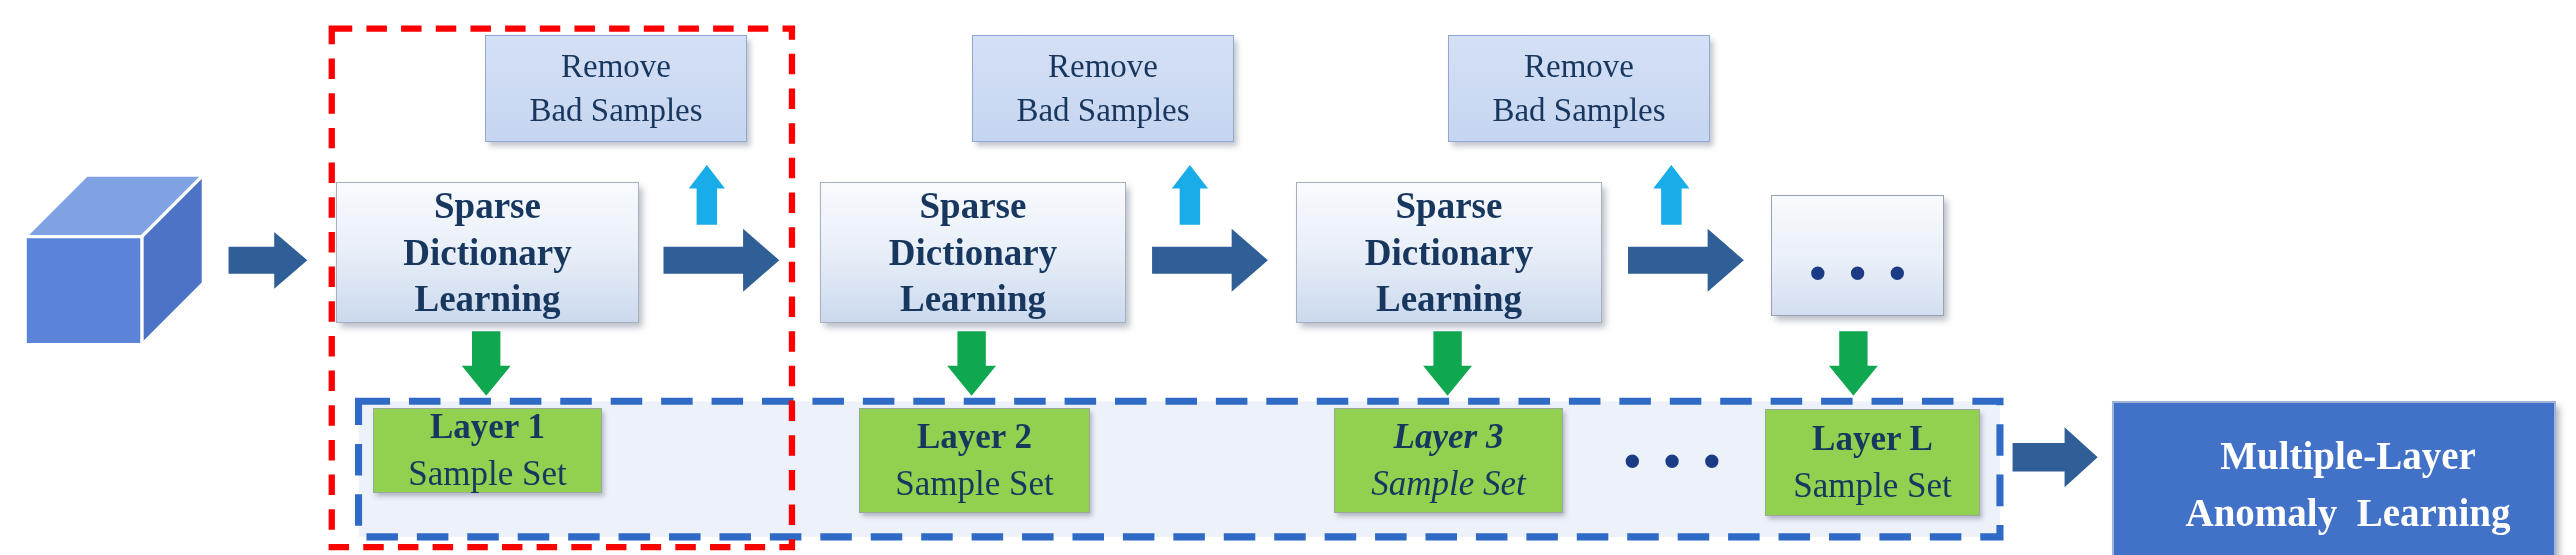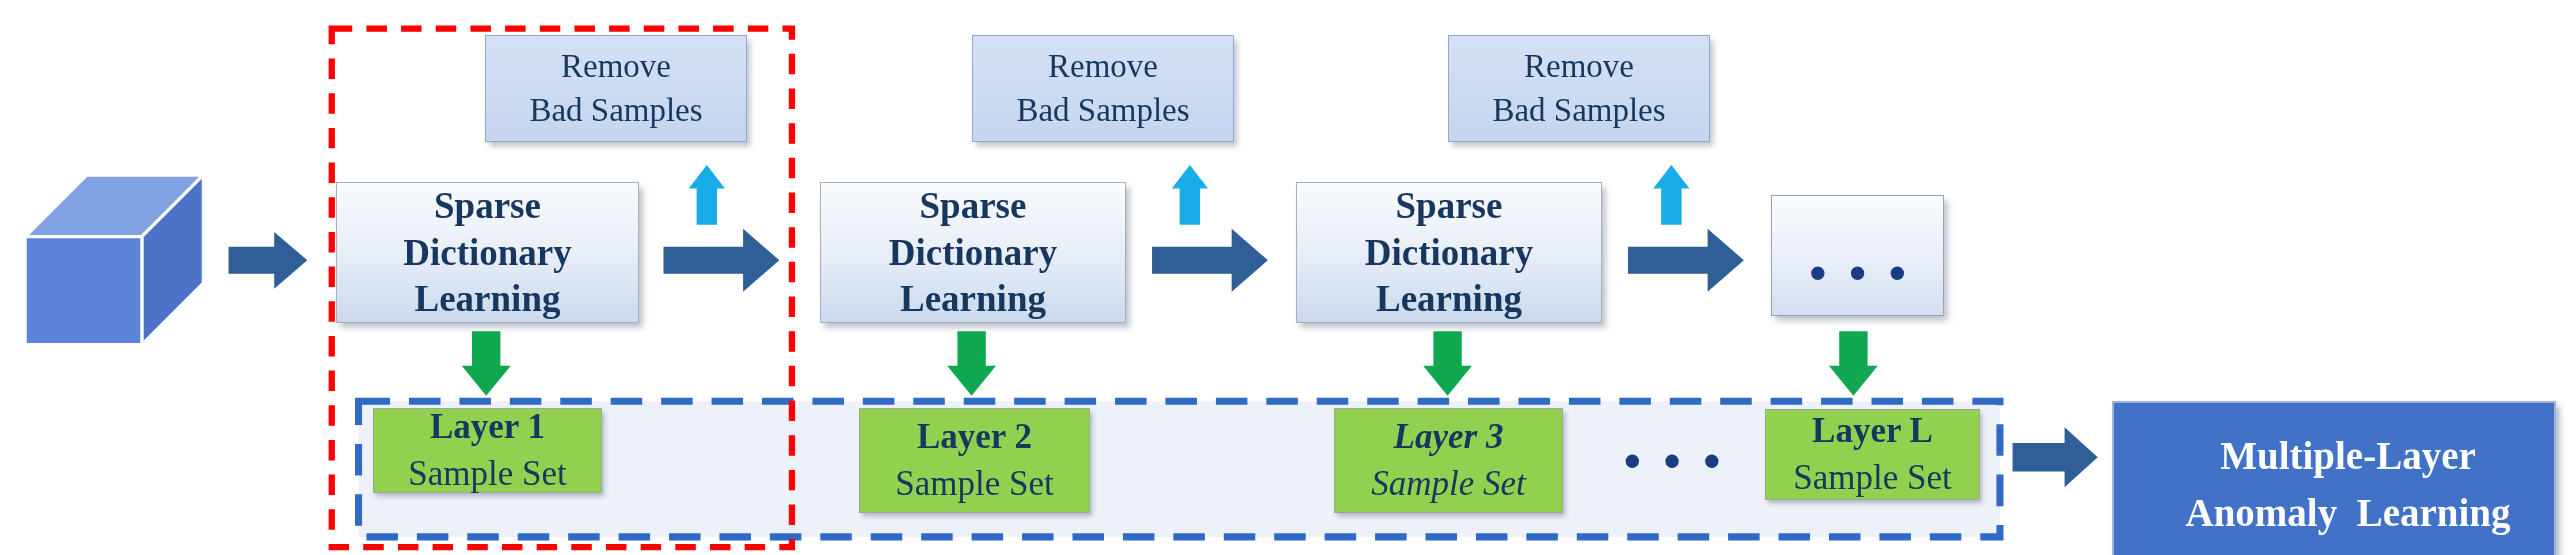--- a/index.html
+++ b/index.html
@@ -125,21 +125,21 @@
     <div class="line">Sample Set</div>
   </div>
   <div class="box greenbox" style="left:859px;top:408px;width:231px;height:105px;">
     <div class="line title">Layer 2</div>
     <div class="line">Sample Set</div>
   </div>
   <div class="box greenbox" style="left:1334px;top:408px;width:229px;height:105px;font-style:italic;">
     <div class="line title">Layer 3</div>
     <div class="line">Sample Set</div>
   </div>
-  <div class="box greenbox" style="left:1765px;top:409px;width:215px;height:91px;">
+  <div class="box greenbox" style="left:1765px;top:409px;width:215px;height:107px;">
     <div class="line title">Layer L</div>
     <div class="line">Sample Set</div>
   </div>
 
   <div class="dots" style="left:1606px;top:438px;width:132px;height:50px;">•••</div>
 
   <div class="box outbox" style="left:2112px;top:401px;width:444px;height:168px;padding-left:28px;">
     <div class="line">Multiple-Layer</div>
     <div class="line">Anomaly  Learning</div>
   </div>

